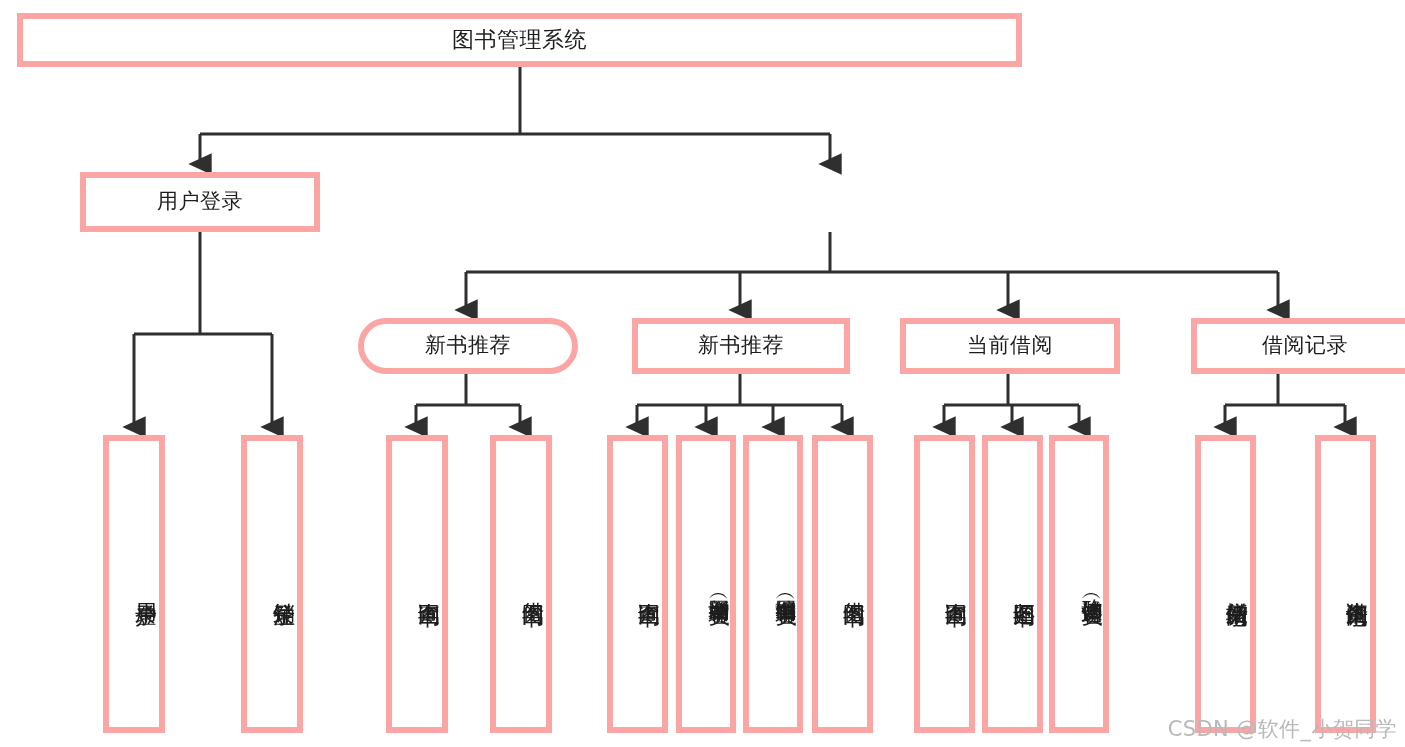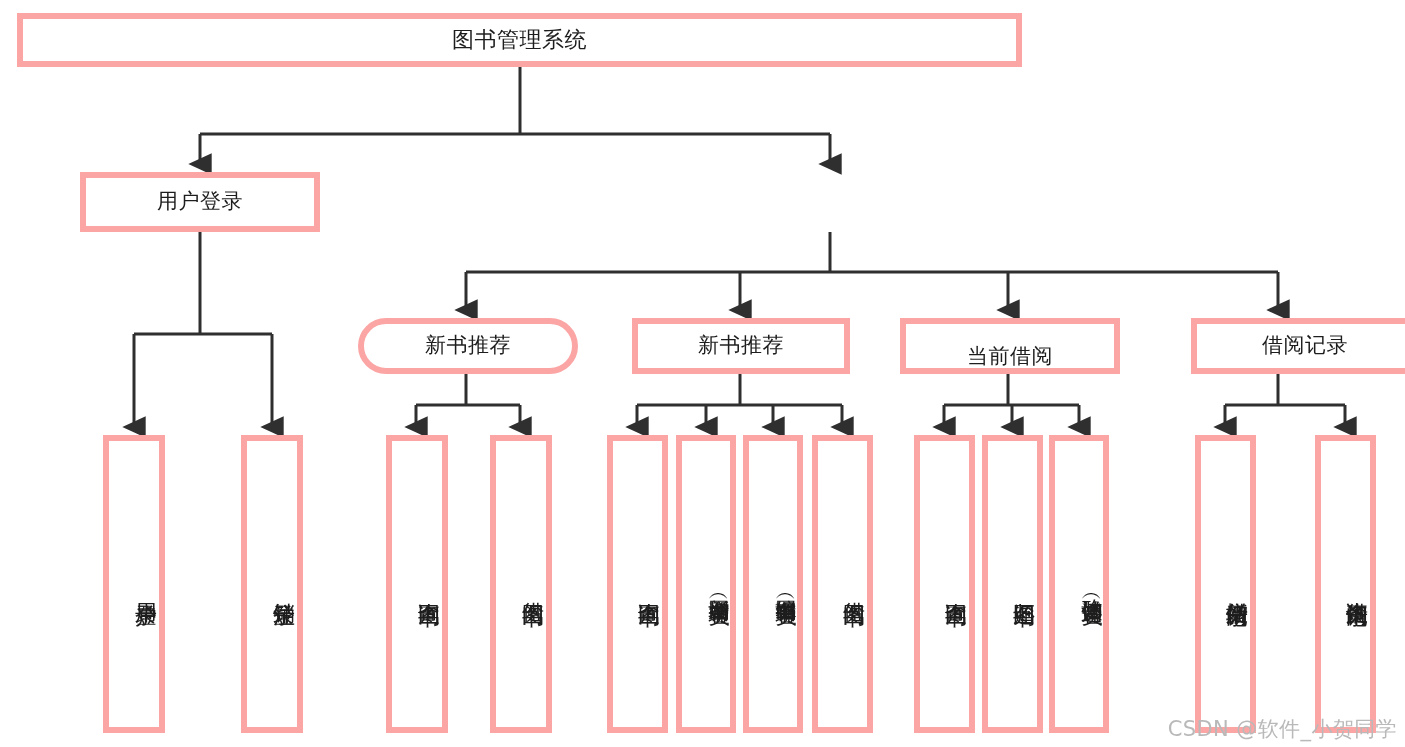--- a/index.html
+++ b/index.html
@@ -137,21 +137,21 @@
   <div class="node node-h" style="left:80px; top:172px; width:240px; height:60px;">
     <span>用户登录</span>
   </div>
 
   <div class="node node-h" style="left:358px; top:318px; width:220px; height:56px;border-radius:28px;">
     <span>新书推荐</span>
   </div>
   <div class="node node-h" style="left:632px; top:318px; width:218px; height:56px;">
     <span>新书推荐</span>
   </div>
-  <div class="node node-h" style="left:900px; top:318px; width:220px; height:56px;align-items:flex-end;">
+  <div class="node node-h" style="left:900px; top:318px; width:220px; height:56px;">
     <span>当前借阅</span>
   </div>
   <div class="node node-h" style="left:1170px; top:318px; width:228px; height:56px;margin-left:21px;">
     <span>借阅记录</span>
   </div>
 
   <div class="node node-v" style="left:103px; top:435px; width:62px; height:298px;">
     <span>用户登录</span>
   </div>
   <div class="node node-v" style="left:241px; top:435px; width:62px; height:298px;">

